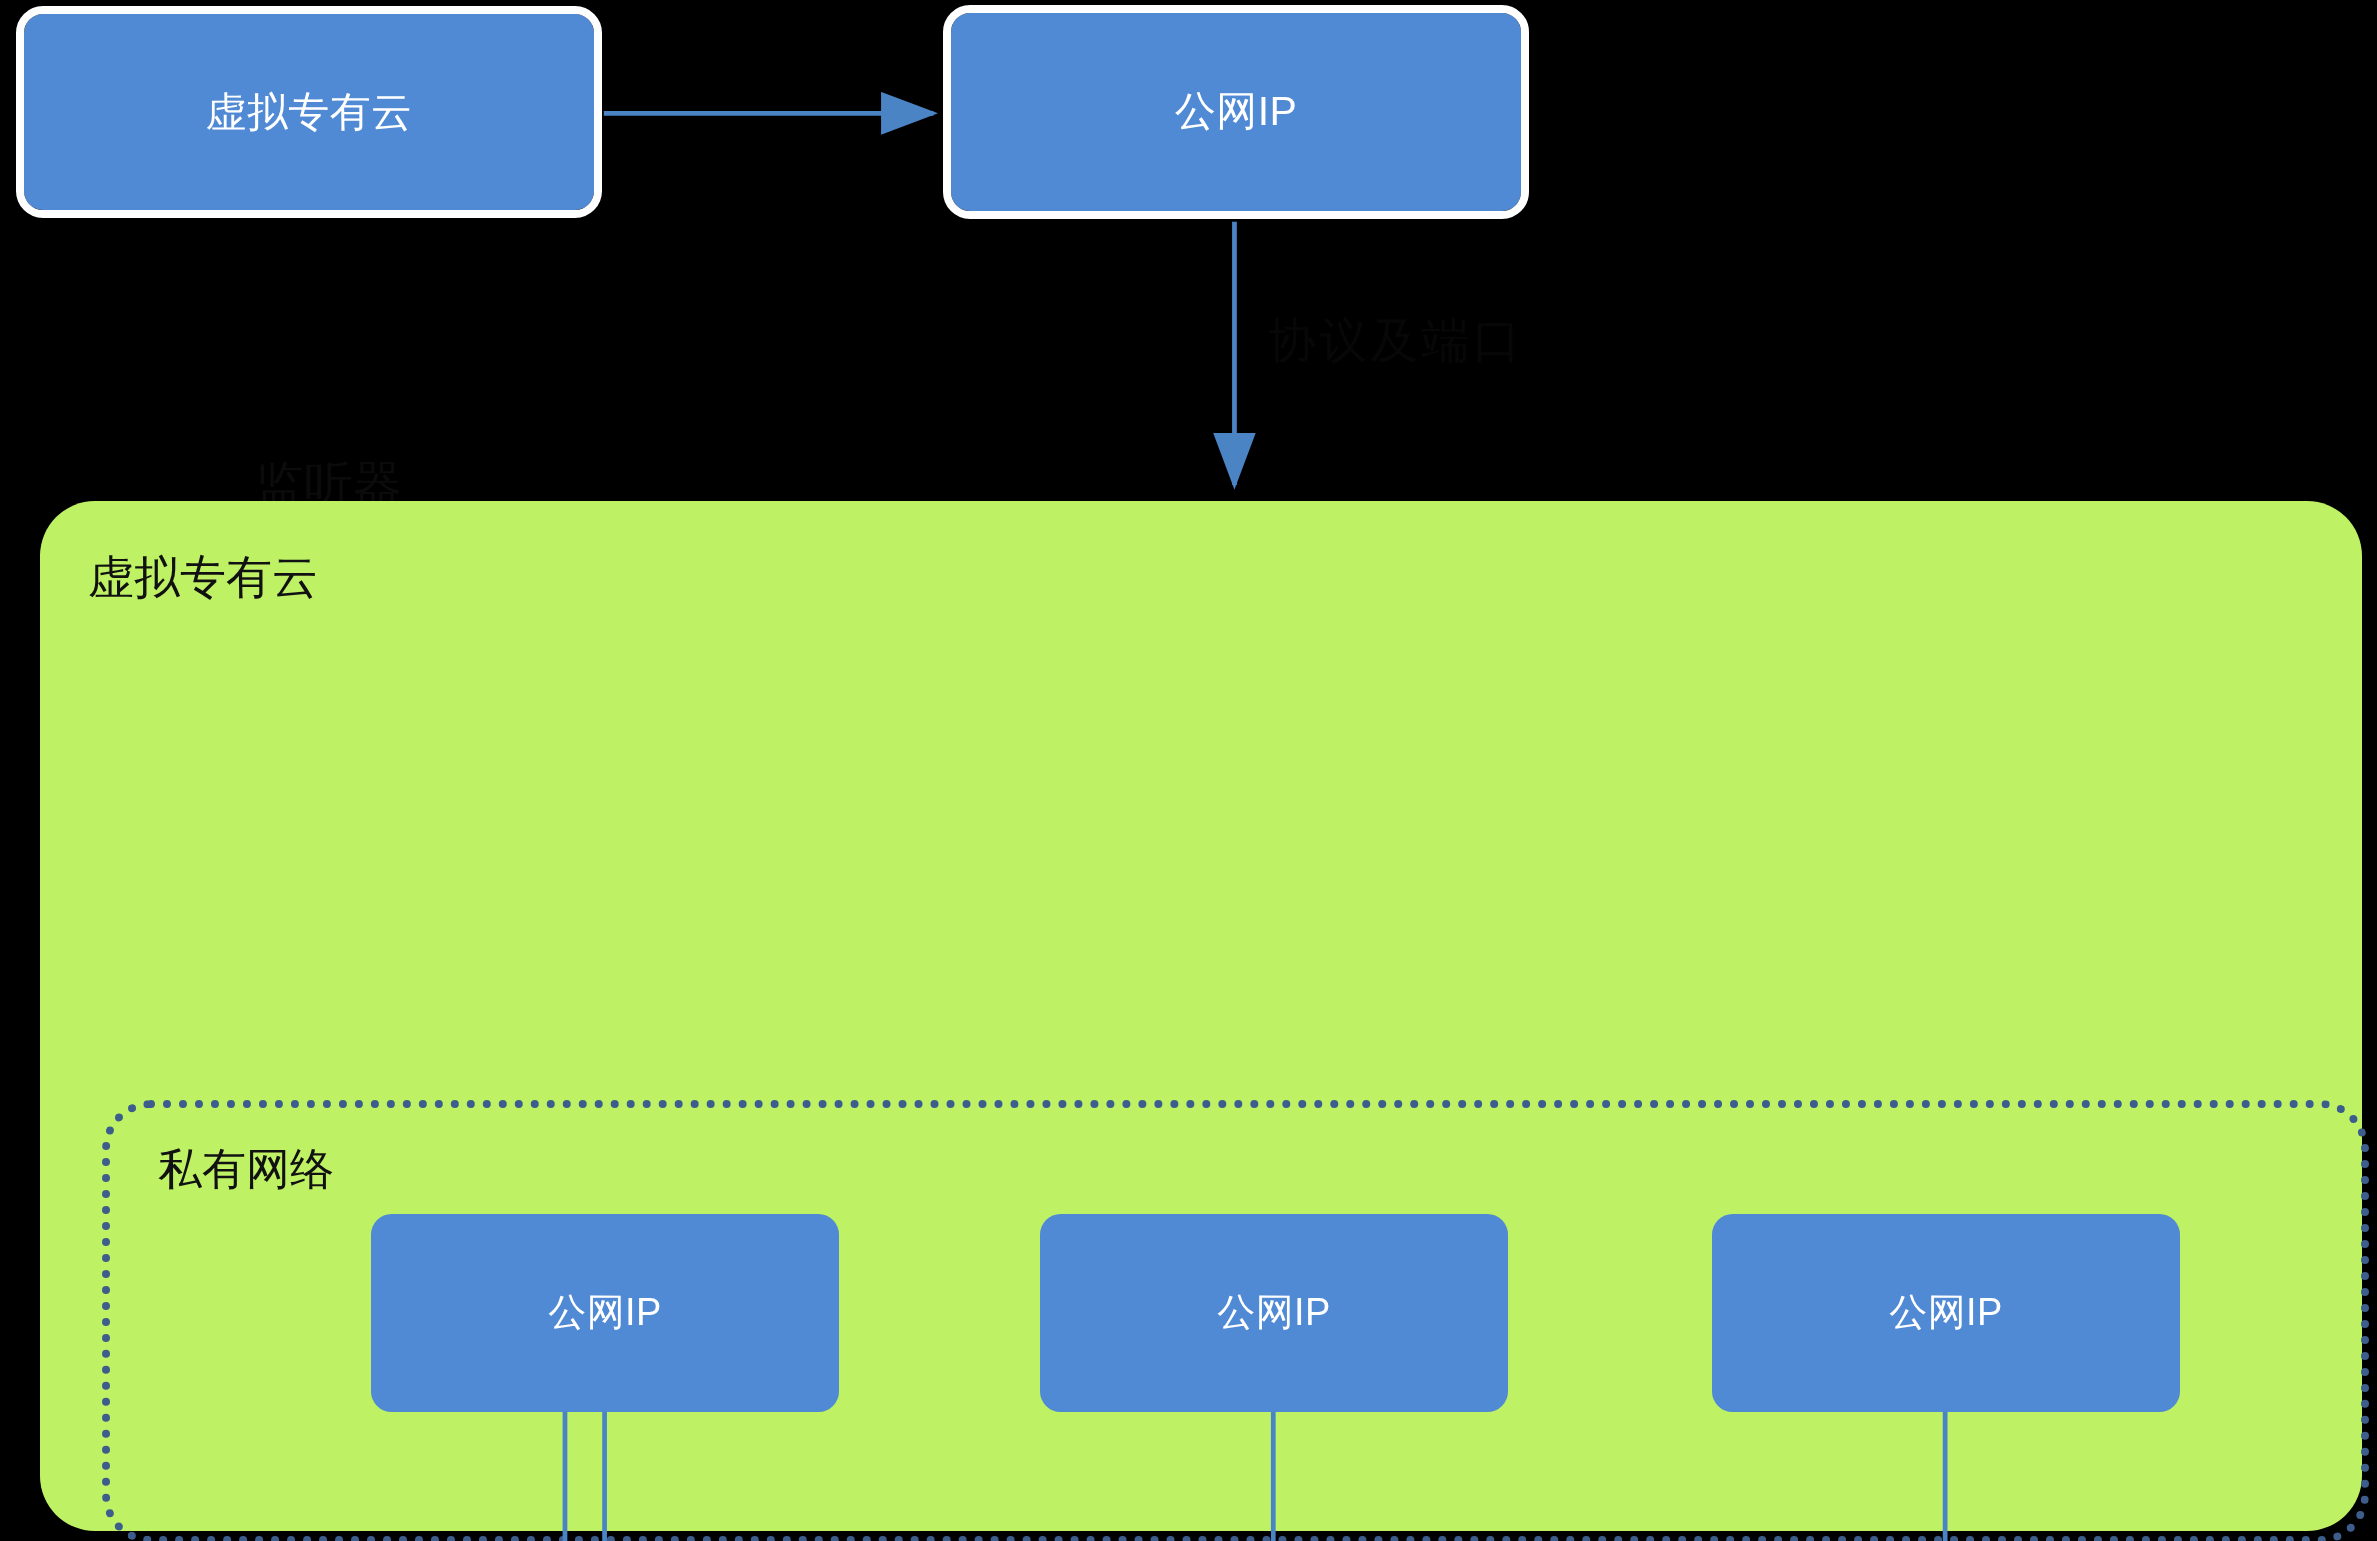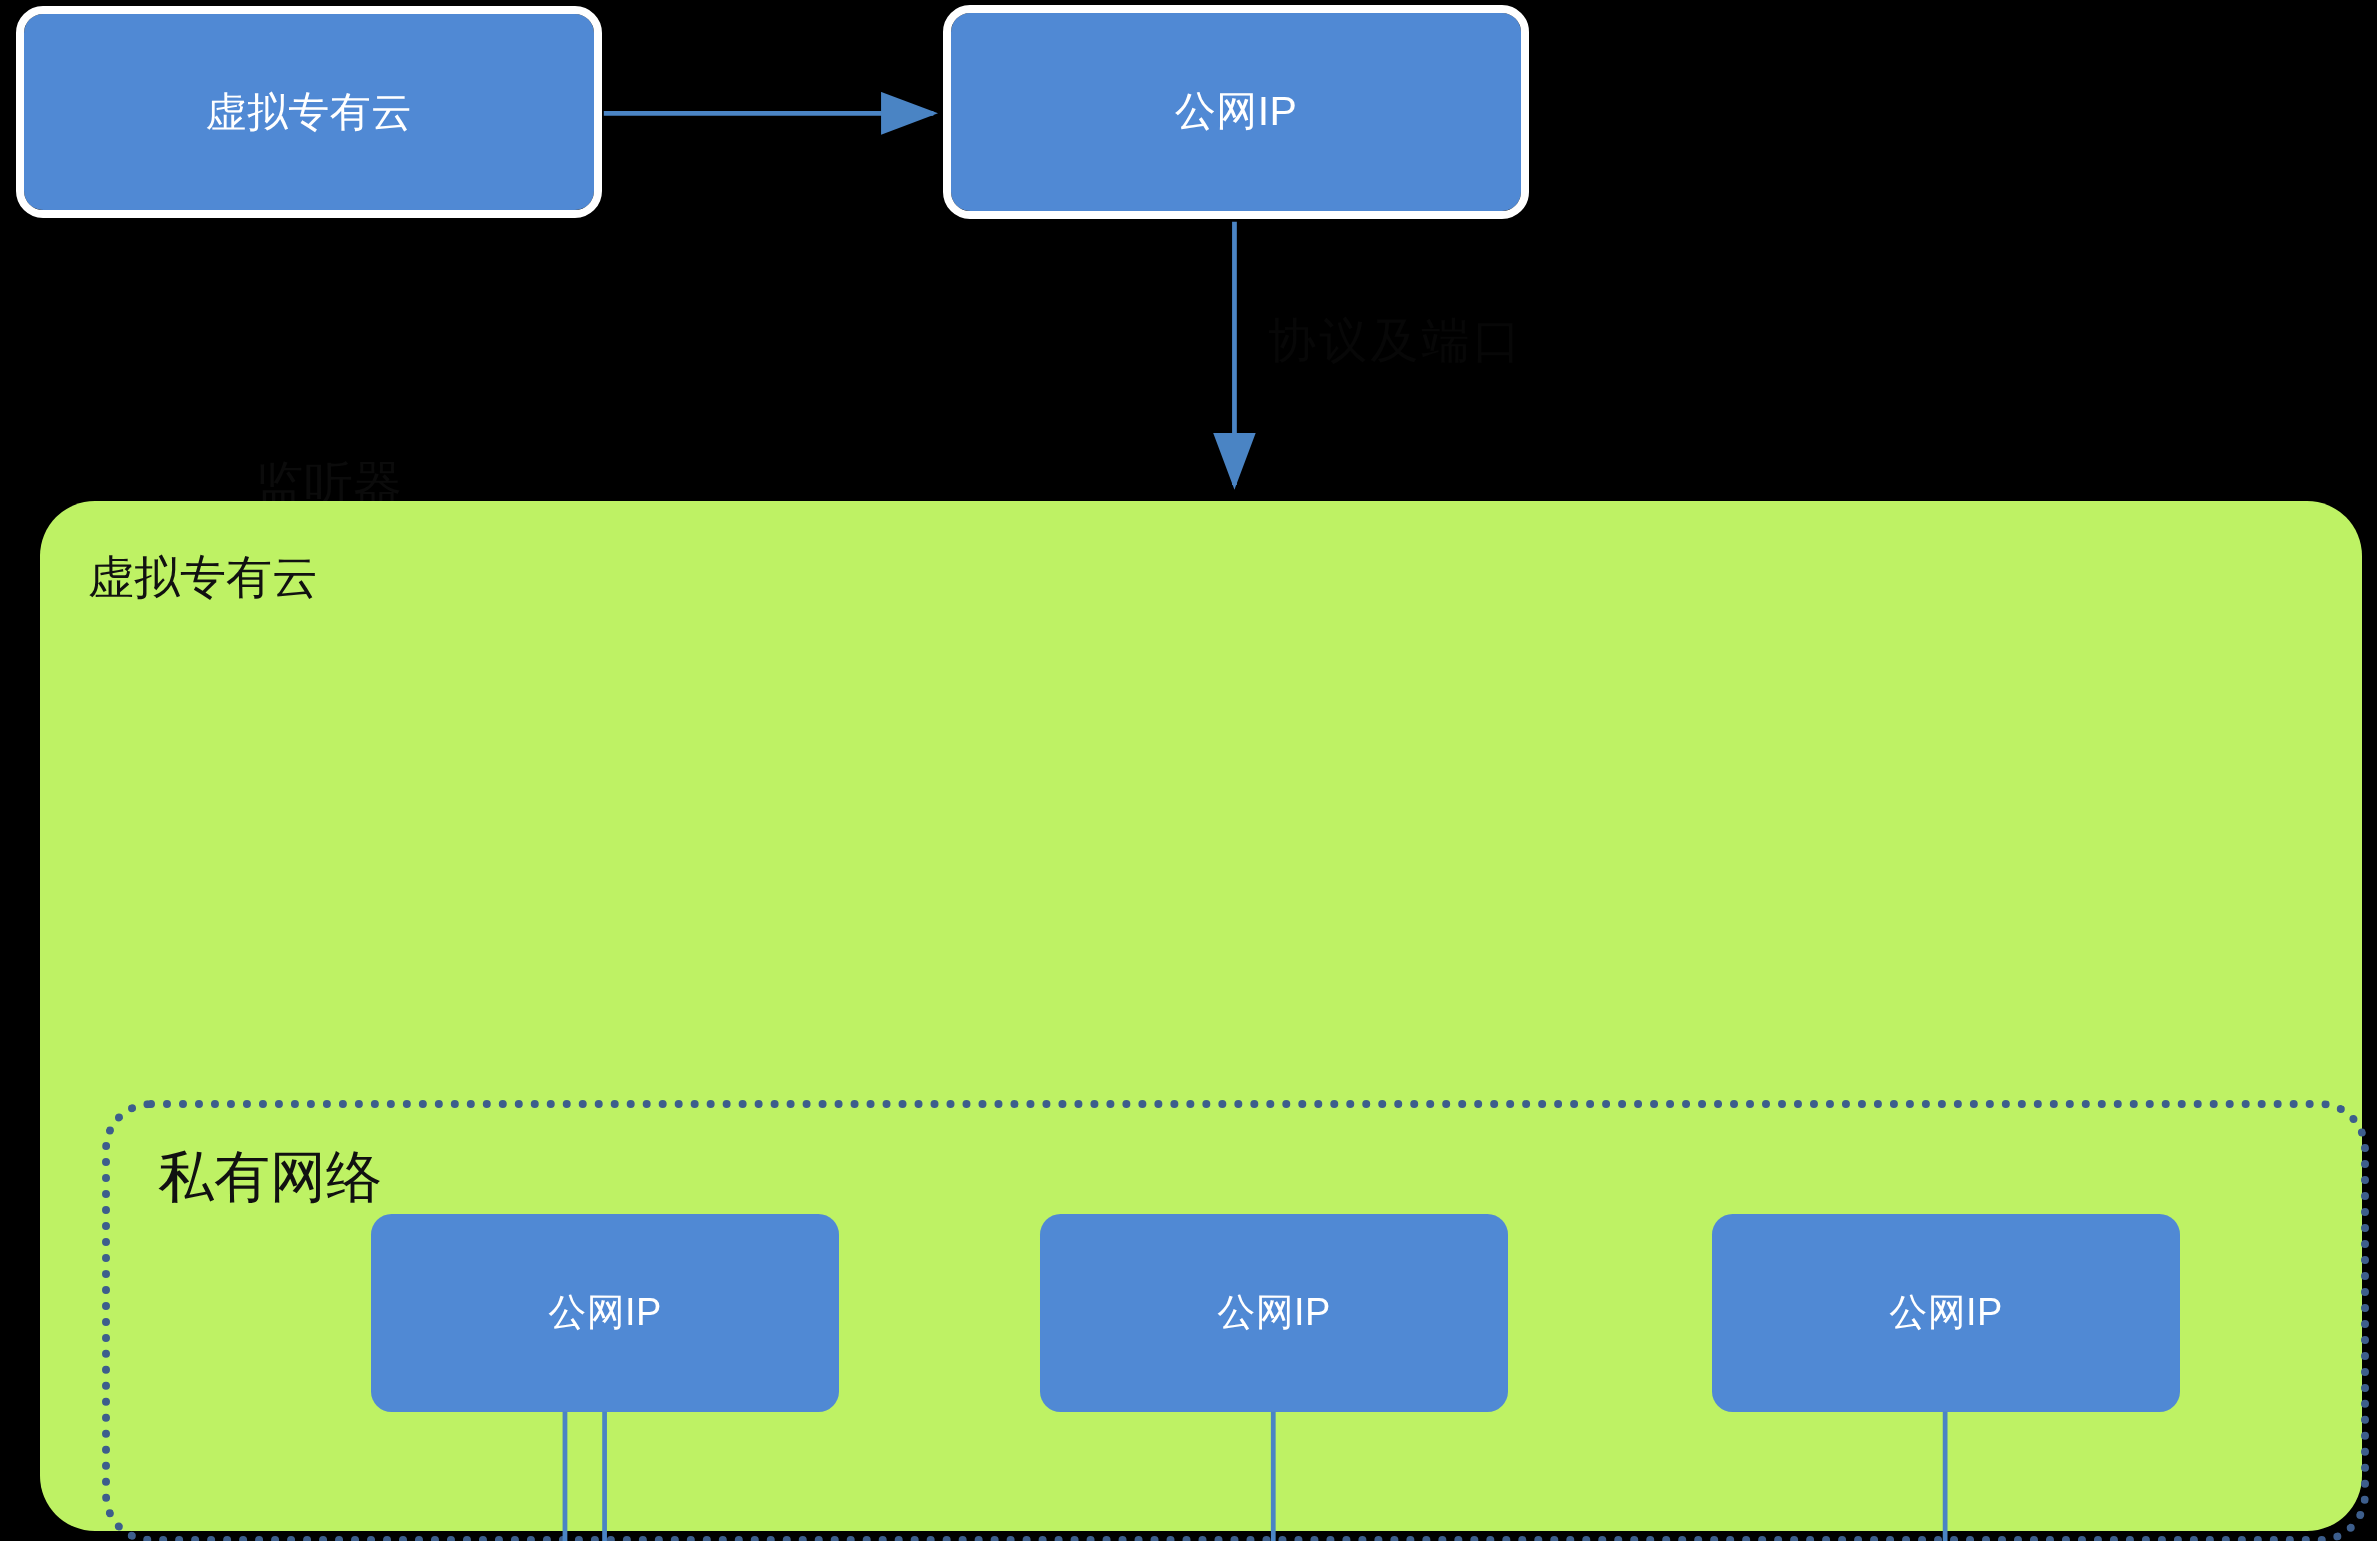--- a/index.html
+++ b/index.html
@@ -70,21 +70,21 @@
     left: 62px; top: 599px;
     width: 2267px; height: 444px;
     border: 8.7px dotted #3D5E8C;
     border-radius: 49px;
     box-sizing: border-box;
     background: transparent;
   }
   #private-net-label {
     position: absolute;
     left: 48px; top: 32px;
-    font-size: 56px;
+    font-size: 44px;
     color: #111111;
     white-space: nowrap;
   }
 
   
   #listener-label {
     position: absolute;
     left: 255px; top: 452px;
     font-size: 49px;
     color: #0b0b0b;

